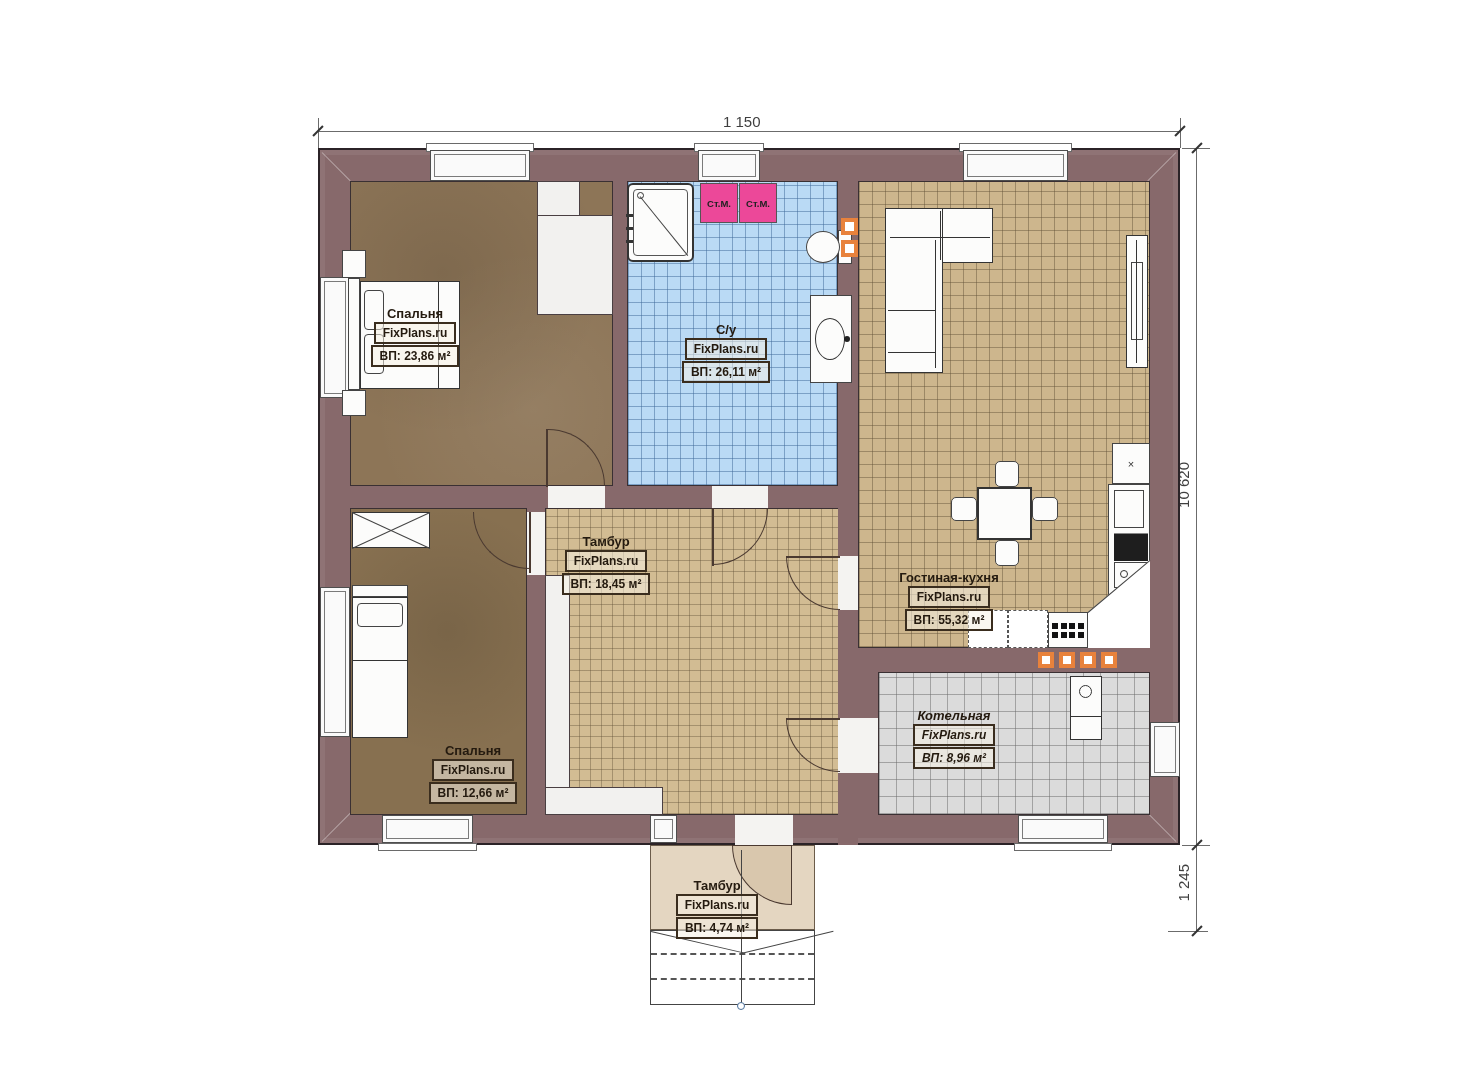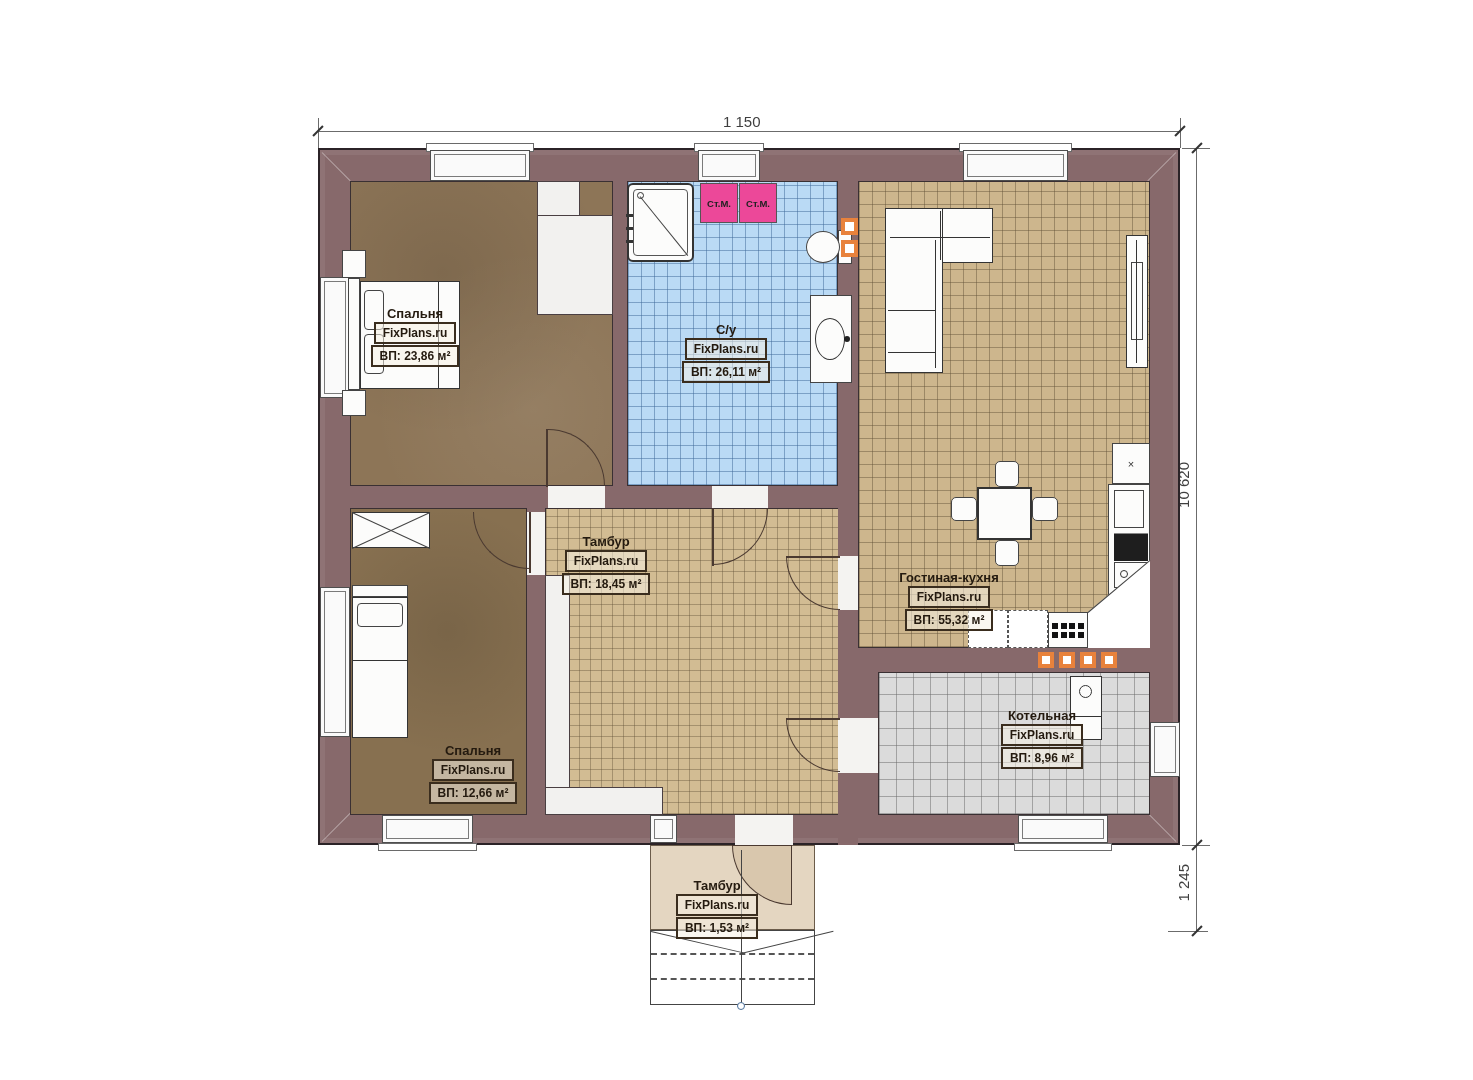--- a/index.html
+++ b/index.html
@@ -257,24 +257,24 @@
   <div class="abs room-label" style="left:550px;top:534px;width:112px;">
     <div class="room-title">Тамбур</div>
     <div class="tag">FixPlans.ru</div>
     <div class="tag">ВП: 18,45 м²</div>
   </div>
   <div class="abs room-label" style="left:418px;top:743px;width:110px;">
     <div class="room-title">Спальня</div>
     <div class="tag">FixPlans.ru</div>
     <div class="tag">ВП: 12,66 м²</div>
   </div>
-  <div class="abs room-label" style="left:988px;top:708px;width:108px;">
+  <div class="abs room-label" style="left:900px;top:708px;width:108px;font-style:italic;">
     <div class="room-title">Котельная</div>
     <div class="tag">FixPlans.ru</div>
     <div class="tag">ВП: 8,96 м²</div>
   </div>
   <div class="abs room-label" style="left:666px;top:878px;width:102px;">
     <div class="room-title">Тамбур</div>
     <div class="tag">FixPlans.ru</div>
-    <div class="tag">ВП: 1,53 м²</div>
+    <div class="tag">ВП: 4,74 м²</div>
   </div>
 
 </div>
 
 </body></html>

